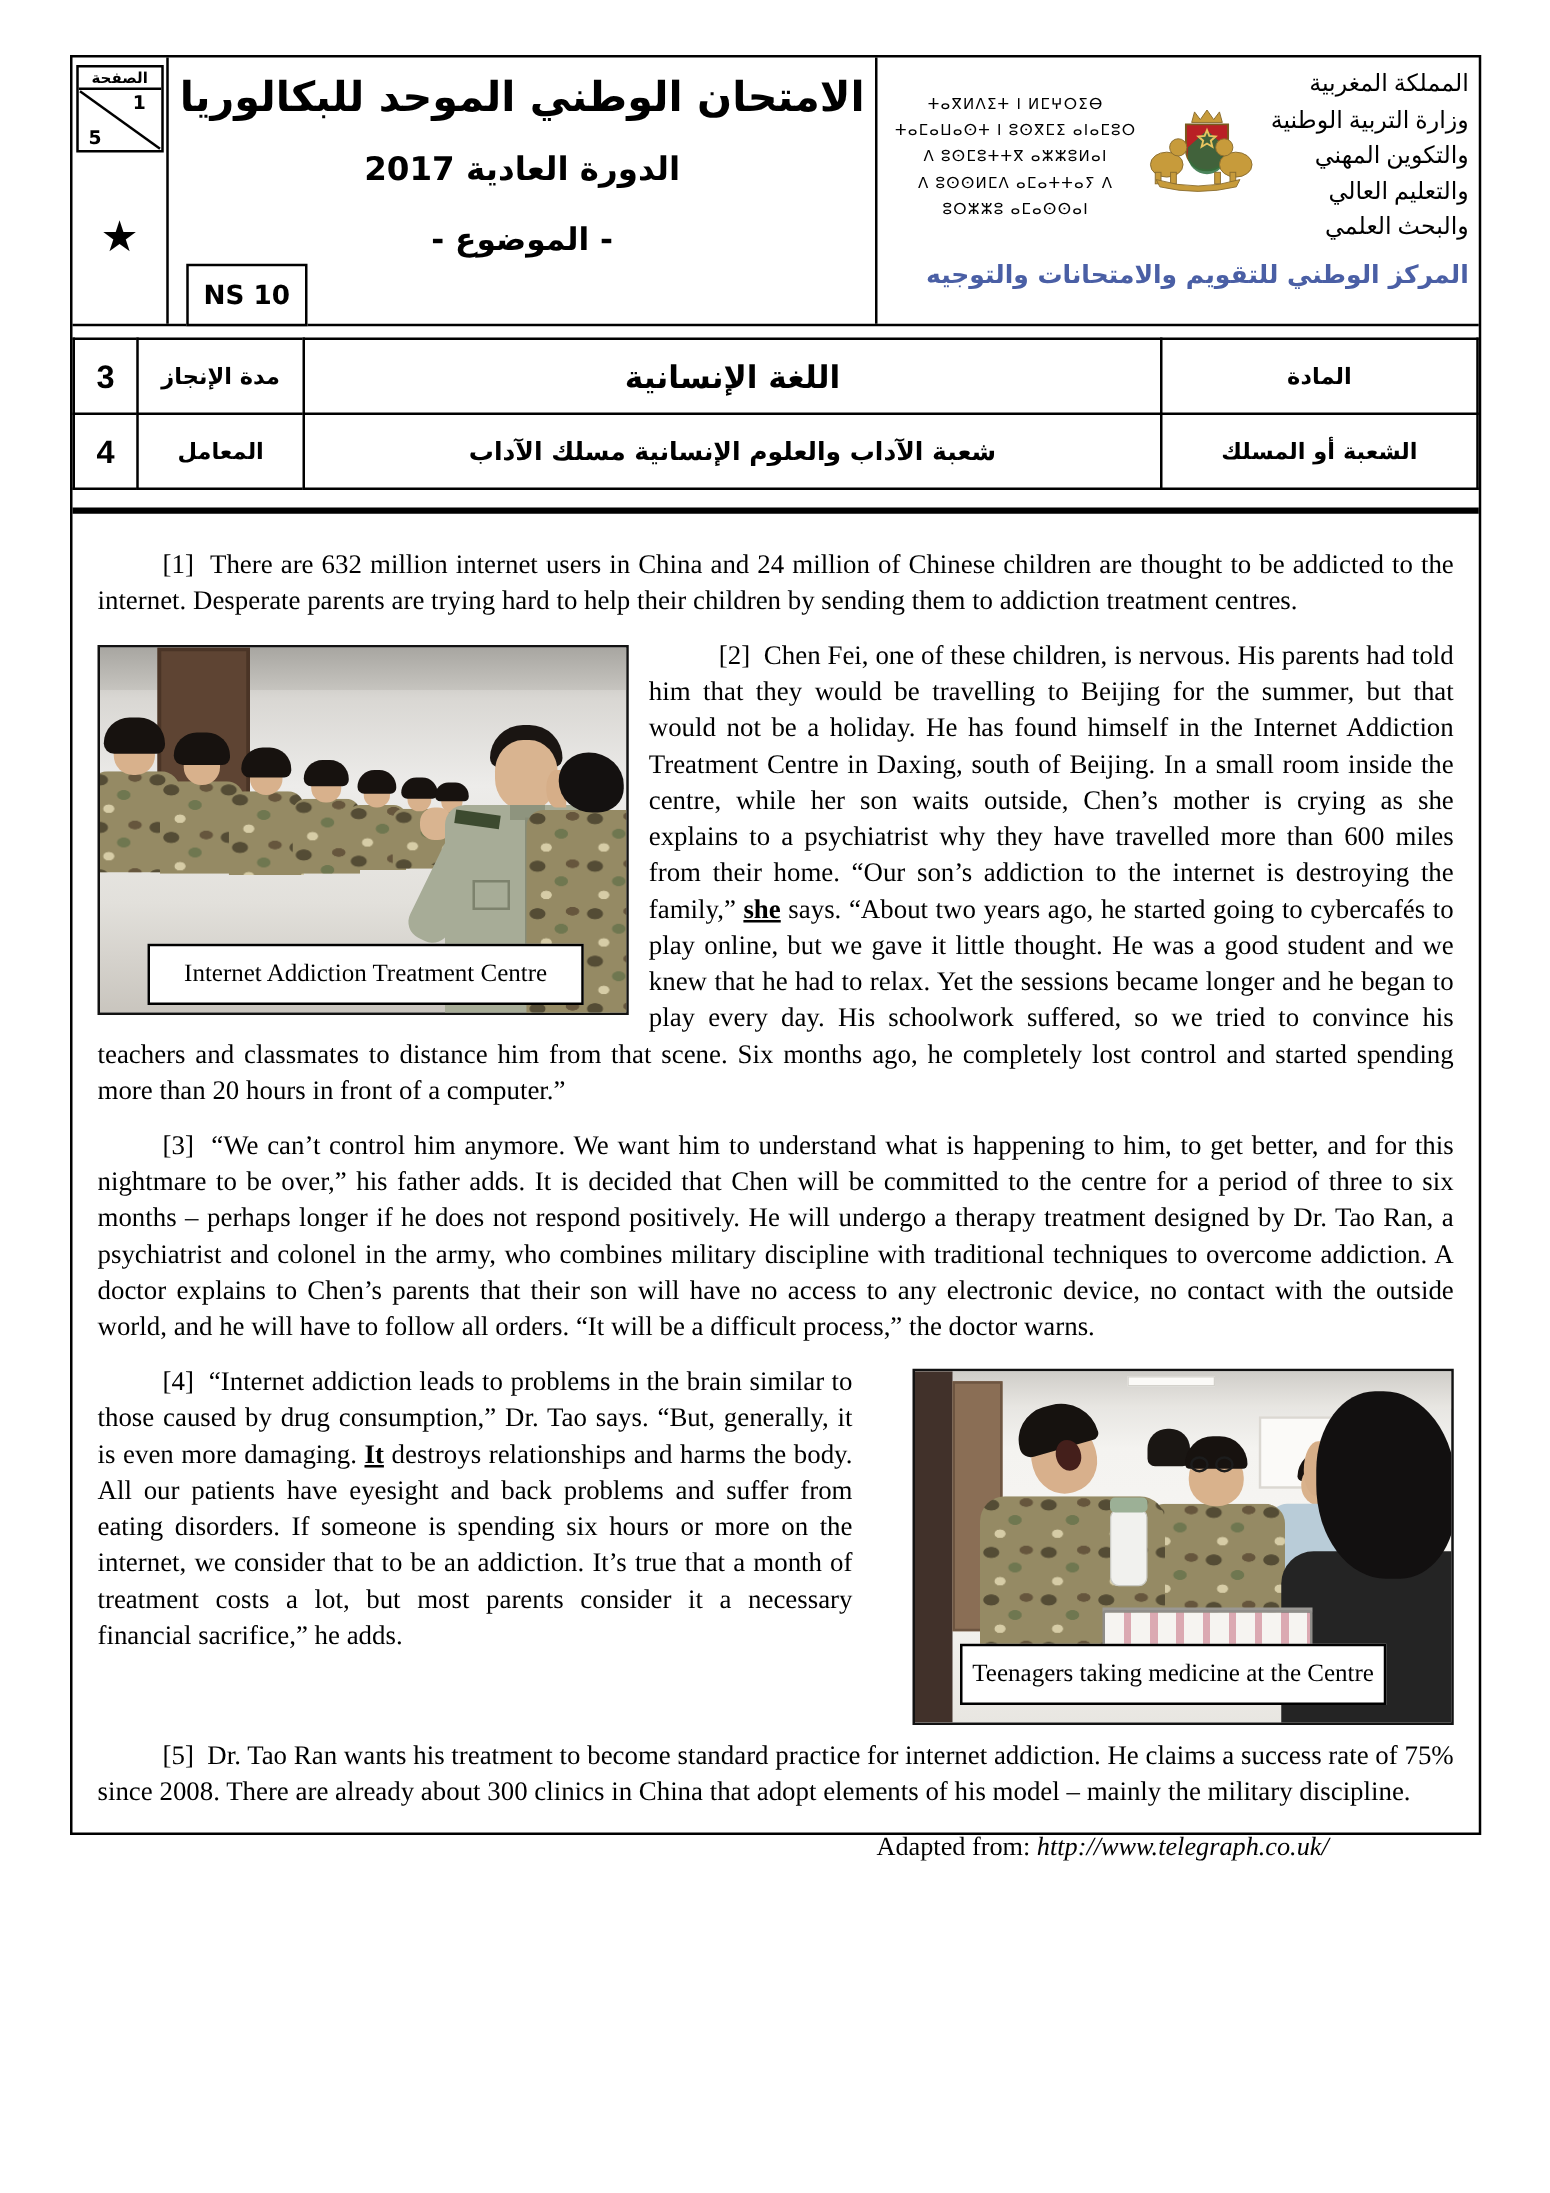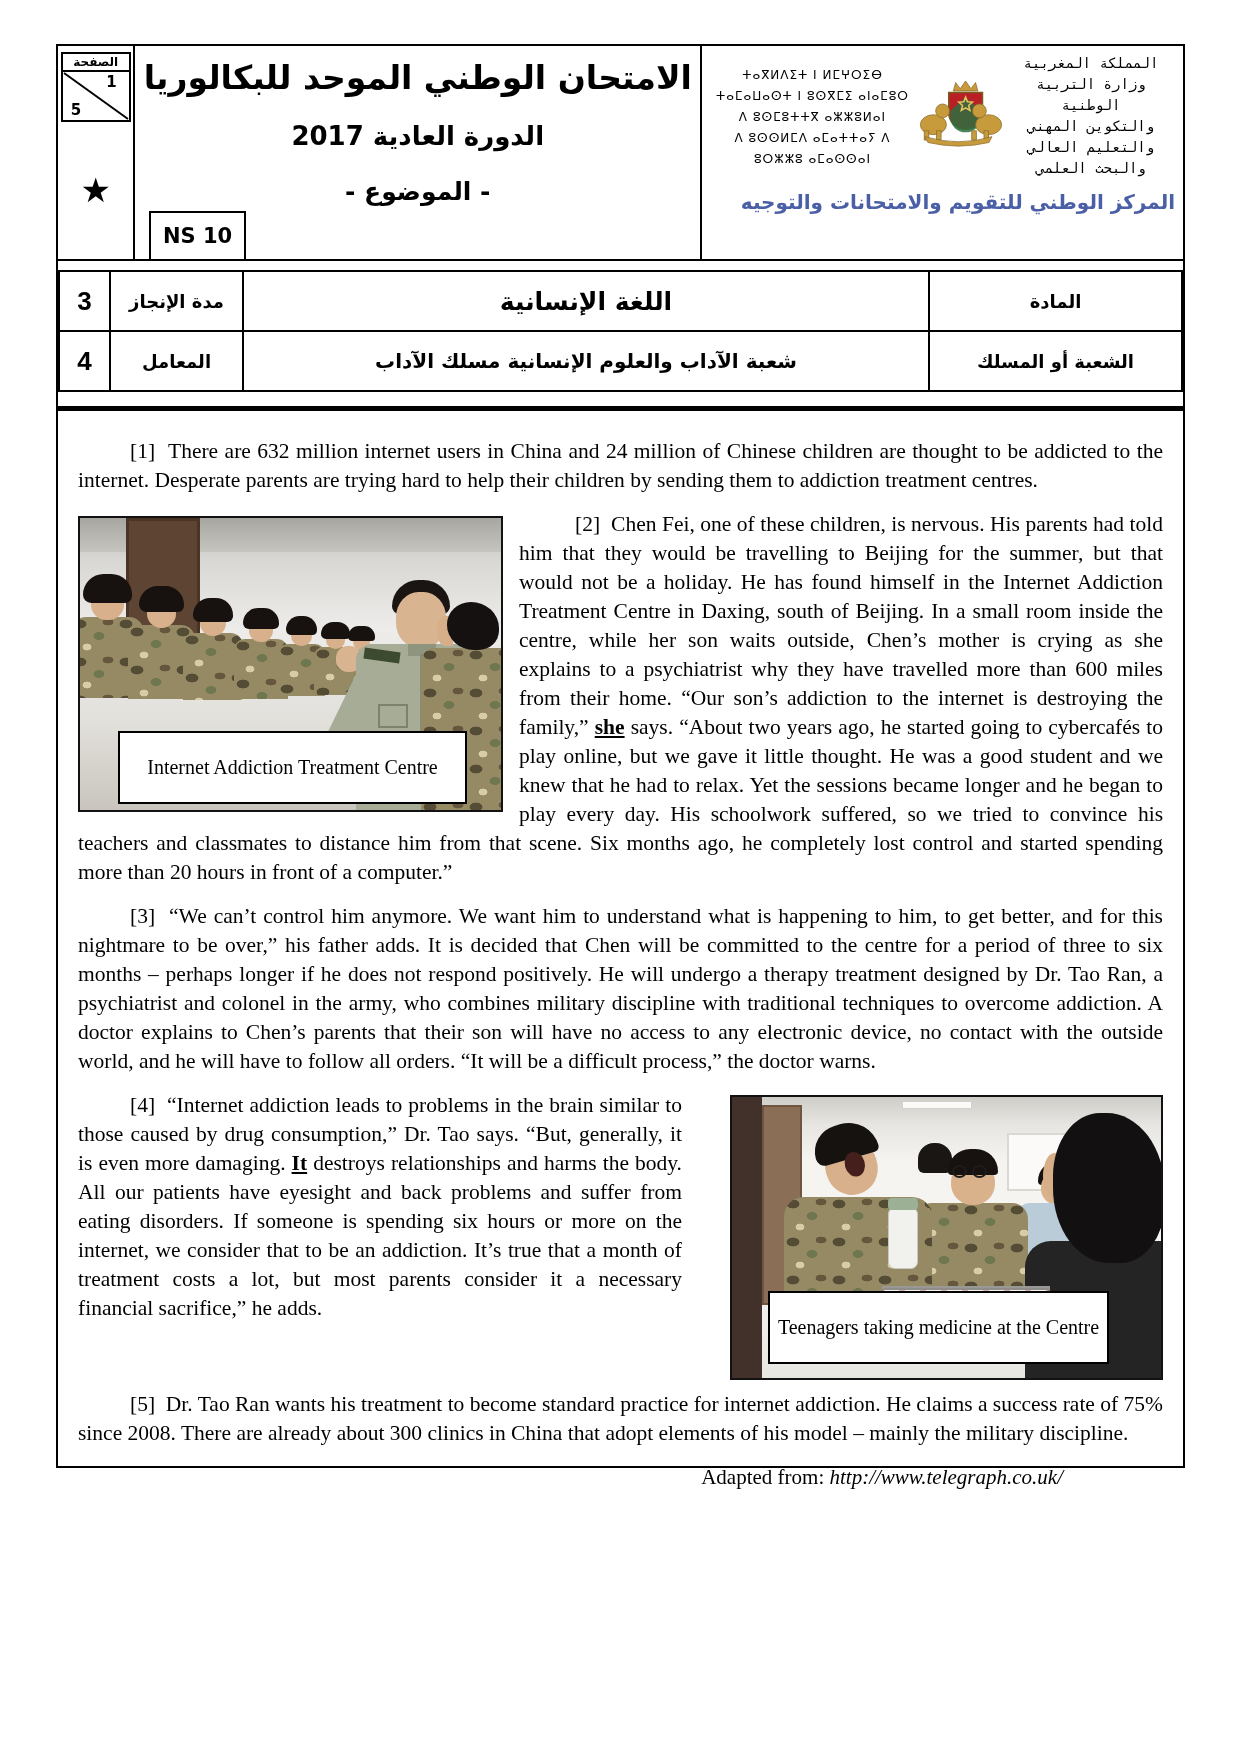--- a/index.html
+++ b/index.html
@@ -18,21 +18,21 @@
   .ptotal{position:absolute;bottom:1px;left:8px;font-size:15px;font-weight:bold;}
   .star{margin-top:52px;font-size:34px;line-height:1;}
   .col-title{width:578px;border-right:2px solid #000;display:flex;flex-direction:column;align-items:center;justify-content:flex-start;padding-top:12px;}
   .exam-title{font-family:"DejaVu Sans",sans-serif;font-weight:bold;font-size:33px;direction:rtl;}
   .session{font-family:"DejaVu Sans",sans-serif;font-weight:bold;font-size:26px;direction:rtl;margin-top:24px;}
   .subject-line{font-family:"DejaVu Sans",sans-serif;font-weight:600;font-size:25px;direction:rtl;margin-top:26px;}
   .col-org{flex:1;padding:8px 8px 0 8px;display:flex;flex-direction:column;}
   .org-row{display:flex;align-items:center;justify-content:space-between;}
   .tifinagh{width:205px;text-align:center;font-family:"DejaVu Sans",sans-serif;font-size:12px;line-height:1.75;letter-spacing:1px;}
   .crest{width:92px;flex:0 0 auto;}
-  .ministry{width:168px;text-align:center;direction:rtl;font-family:Liberation Mono, monospace;font-size:14px;line-height:1.5;}
+  .ministry{width:168px;direction:rtl;font-family:Liberation Serif, serif;font-size:19px;line-height:1.5;}
   .center-name{margin-top:10px;direction:rtl;font-family:"DejaVu Sans",sans-serif;font-weight:bold;font-size:20px;color:#4a5fa5;}
   .nsbox{position:absolute;left:91px;top:165px;width:97px;height:50px;border:2px solid #000;background:#fff;z-index:3;
          display:flex;align-items:center;justify-content:center;font-family:"DejaVu Sans",sans-serif;font-weight:bold;font-size:21px;}
 
   
   .info-table{width:100%;margin-top:9px;border-collapse:collapse;direction:rtl;}
   .info-table td{border:2px solid #000;text-align:center;vertical-align:middle;height:60px;padding:2px 6px;}
   .td-field{width:253px;font-family:"DejaVu Sans",sans-serif;font-weight:bold;font-size:18px;}
   .td-content{font-family:"DejaVu Sans",sans-serif;font-weight:bold;}
   .td-content.big{font-size:25px;}
@@ -49,21 +49,21 @@
   .source i{font-style:italic;}
   .clear{clear:both;}
 
   
   .photo{position:relative;border:2px solid #121212;overflow:hidden;background:#ddd;}
   .photo1{float:left;width:425px;height:296px;margin:6px 16px 16px 0;
           background:linear-gradient(180deg,#b8b6b1 0%,#d9d7d3 14%,#edecea 38%,#e2e0db 70%,#c9c5be 100%);}
   .photo2{float:right;width:433px;height:285px;margin:4px 0 10px 48px;
           background:linear-gradient(180deg,#dcdad6 0%,#f4f3f0 22%,#f7f6f3 60%,#e8e6e1 100%);}
   .caption{position:absolute;left:38px;right:34px;bottom:6px;background:#fff;border:2px solid #000;
-           text-align:center;font-family:"Liberation Serif",serif;font-size:20px;padding:20px 2px;z-index:5;}
+           text-align:center;font-family:"Liberation Serif",serif;font-size:20px;padding:8px 2px;z-index:5;}
   .photo2 .caption{bottom:14px;left:36px;right:52px;}
 
   .camo{background-color:#958a64;background-image:
     radial-gradient(ellipse 13px 9px at 9px 7px,#544c35 46%,transparent 52%),
     radial-gradient(ellipse 11px 8px at 28px 19px,#6f7750 46%,transparent 52%),
     radial-gradient(ellipse 9px 7px at 16px 30px,#d6cca6 46%,transparent 52%),
     radial-gradient(ellipse 11px 7px at 37px 5px,#66563d 46%,transparent 52%);
     background-size:46px 38px;}
 
   .ceil1{position:absolute;left:0;top:0;width:100%;height:34px;background:linear-gradient(180deg,#a8a6a1,#c6c4bf);}

